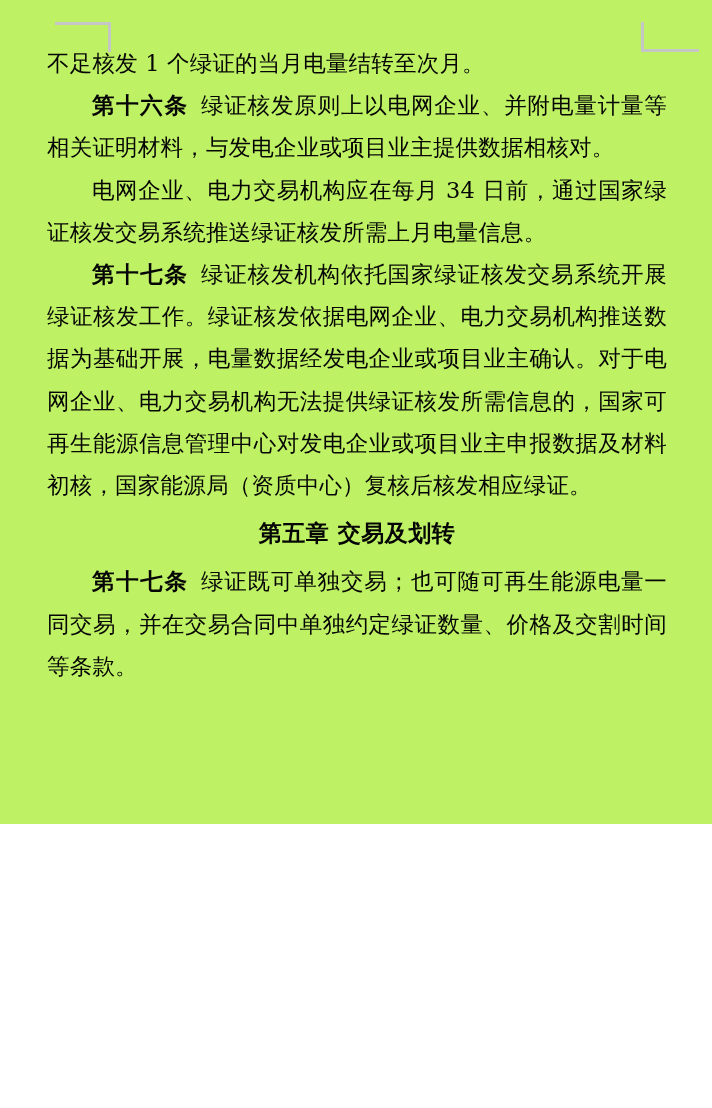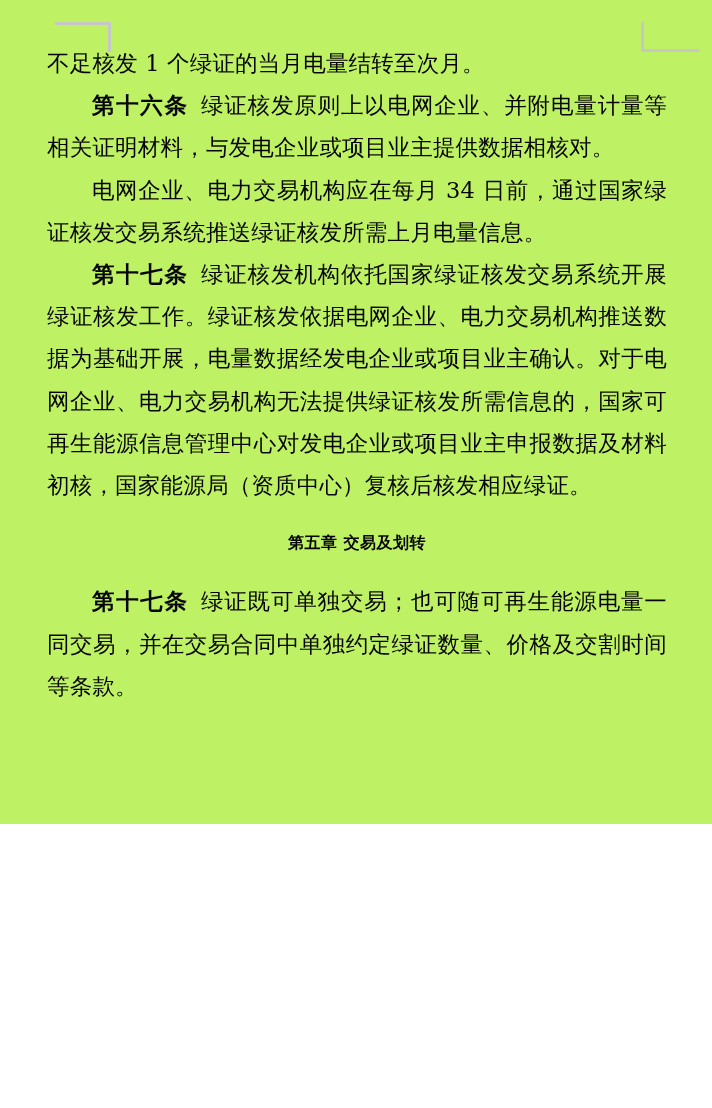--- a/index.html
+++ b/index.html
@@ -61,22 +61,22 @@
   }
   p.indent { text-indent: 2em; }
 
   .article-no {
     font-weight: bold;
     letter-spacing: 1px;
     margin-right: 0.55em;
   }
 
   h2.chapter {
-    margin: 16px;
-    font-size: 16px;
+    margin: 6px;
+    font-size: 23px;
     line-height: 42.2px;
     text-align: center;
     font-weight: bold;
     color: #050505;
     font-family: "DejaVu Sans", "Liberation Sans", sans-serif;
     letter-spacing: 0.5px;
   }
 
   #page-number {
     position: absolute;

